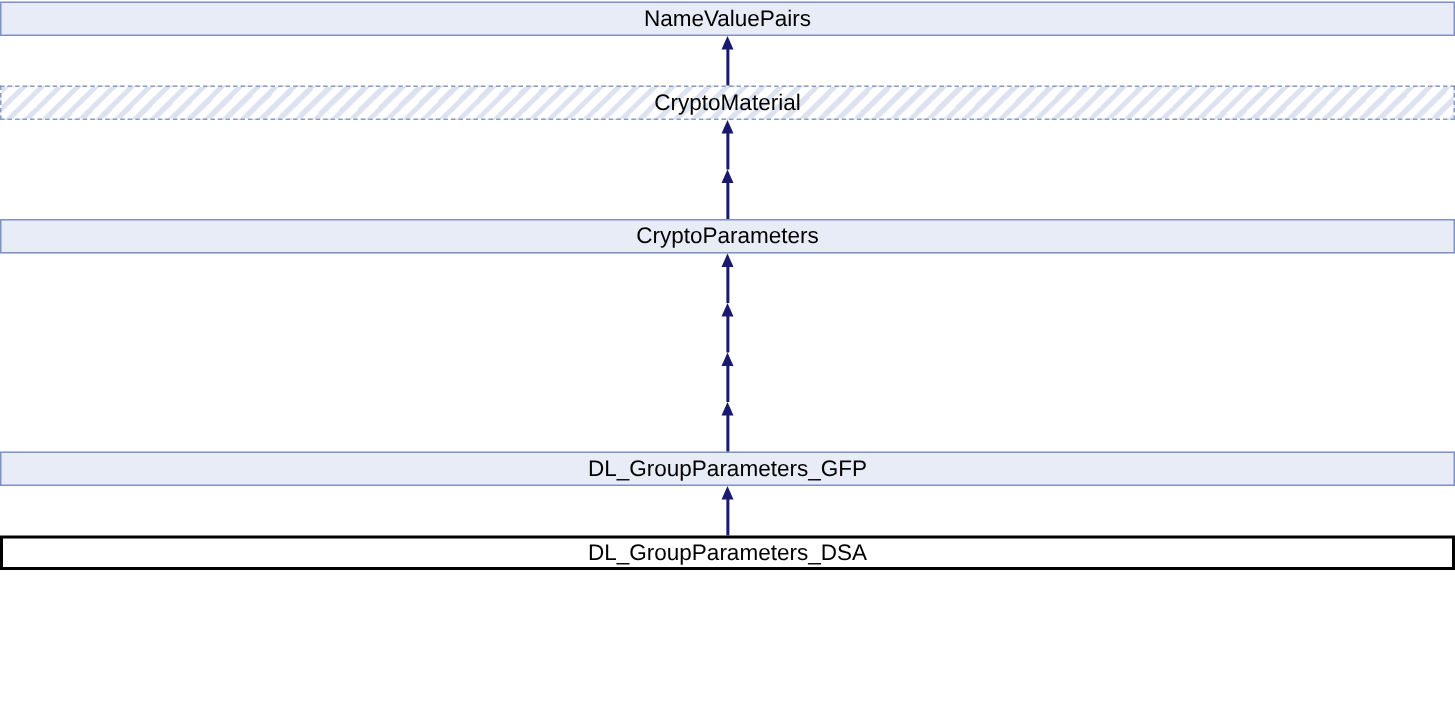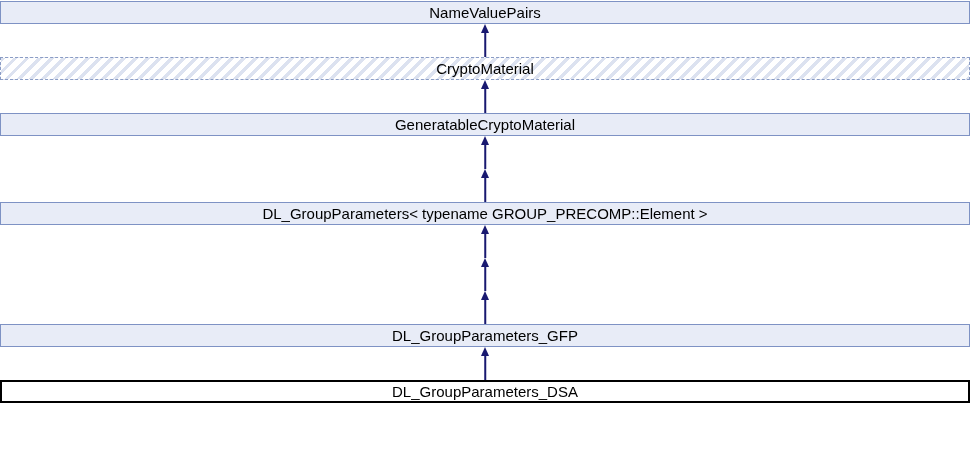--- a/index.html
+++ b/index.html
@@ -87,34 +87,33 @@
     <div class="arrow-line"></div>
   </div>
 
   <div class="node hatched">CryptoMaterial</div>
 
   <div class="connector">
     <div class="arrow-head"></div>
     <div class="arrow-line"></div>
   </div>
 
-  <div class="node">GeneratableCryptoMaterial</div>
 
   <div class="connector">
     <div class="arrow-head"></div>
     <div class="arrow-line"></div>
   </div>
 
+  <div class="node">CryptoParameters</div>
 
   <div class="connector">
     <div class="arrow-head"></div>
     <div class="arrow-line"></div>
   </div>
 
-  <div class="node">DL_GroupParameters&lt; typename GROUP_PRECOMP::Element &gt;</div>
 
   <div class="connector">
     <div class="arrow-head"></div>
     <div class="arrow-line"></div>
   </div>
 
 
   <div class="connector">
     <div class="arrow-head"></div>
     <div class="arrow-line"></div>

